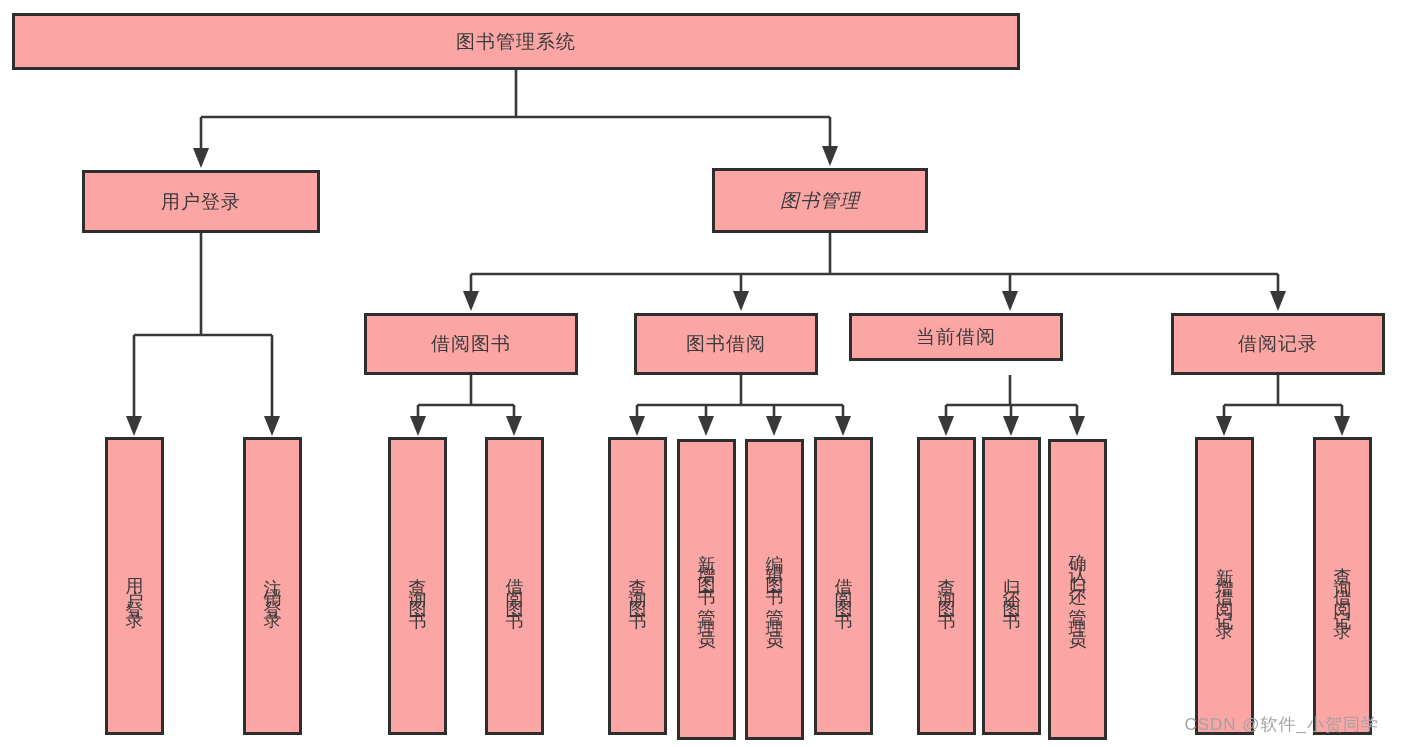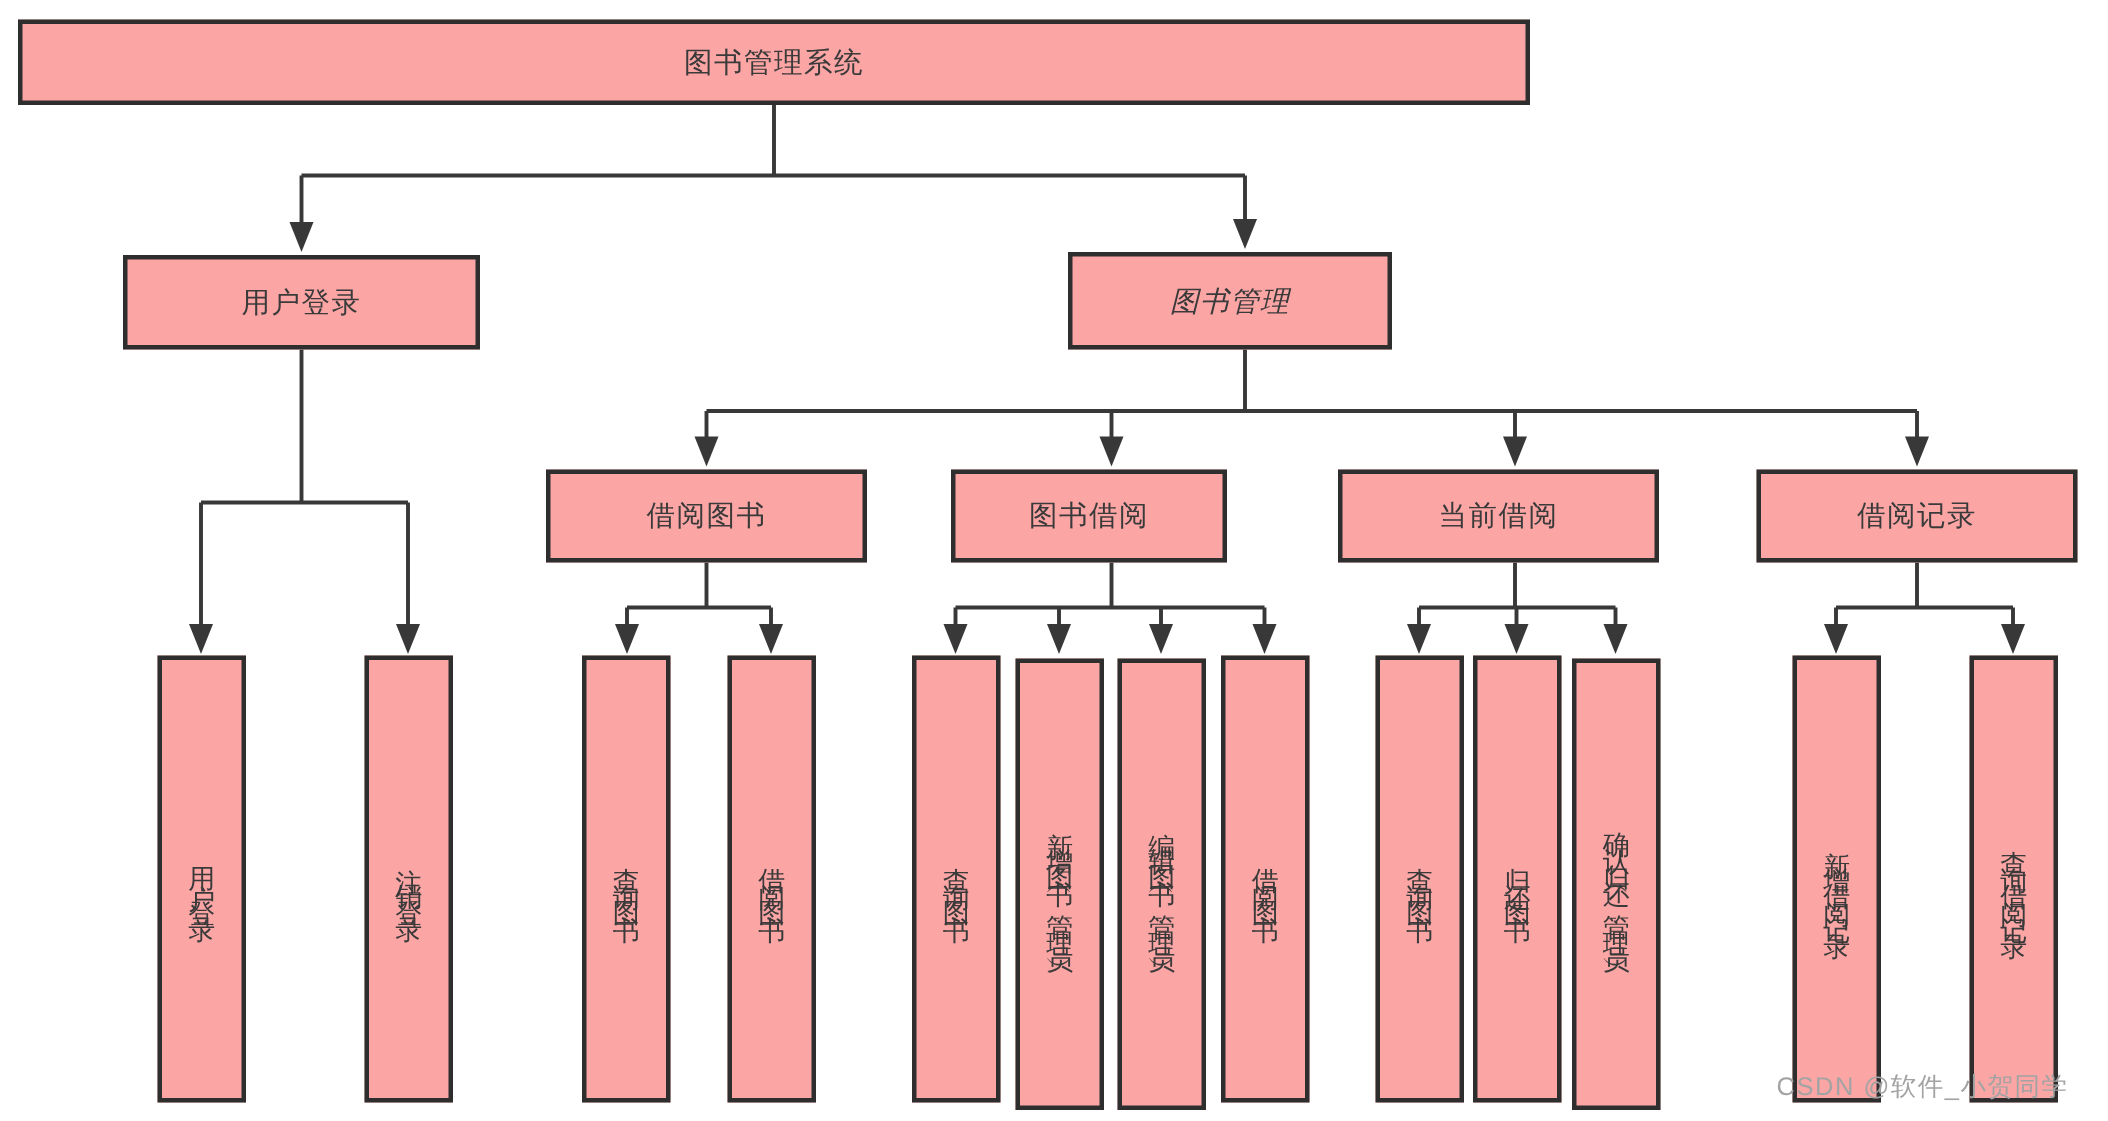--- a/index.html
+++ b/index.html
@@ -102,21 +102,21 @@
   <div class="node" style="left:712px; top:168px; width:216px; height:65px;font-style:italic;">
     <span>图书管理</span>
   </div>
 
   <div class="node" style="left:364px; top:313px; width:214px; height:62px;">
     <span>借阅图书</span>
   </div>
   <div class="node" style="left:634px; top:313px; width:184px; height:62px;">
     <span>图书借阅</span>
   </div>
-  <div class="node" style="left:892px; top:313px; width:214px; height:62px;">
+  <div class="node" style="left:849px; top:313px; width:214px; height:48px;">
     <span>当前借阅</span>
   </div>
   <div class="node" style="left:1171px; top:313px; width:214px; height:62px;">
     <span>借阅记录</span>
   </div>
 
   <div class="node leaf" style="left:105px; top:437px; width:59px; height:298px;">
     <span>用户登录</span>
   </div>
   <div class="node leaf" style="left:243px; top:437px; width:59px; height:298px;">

